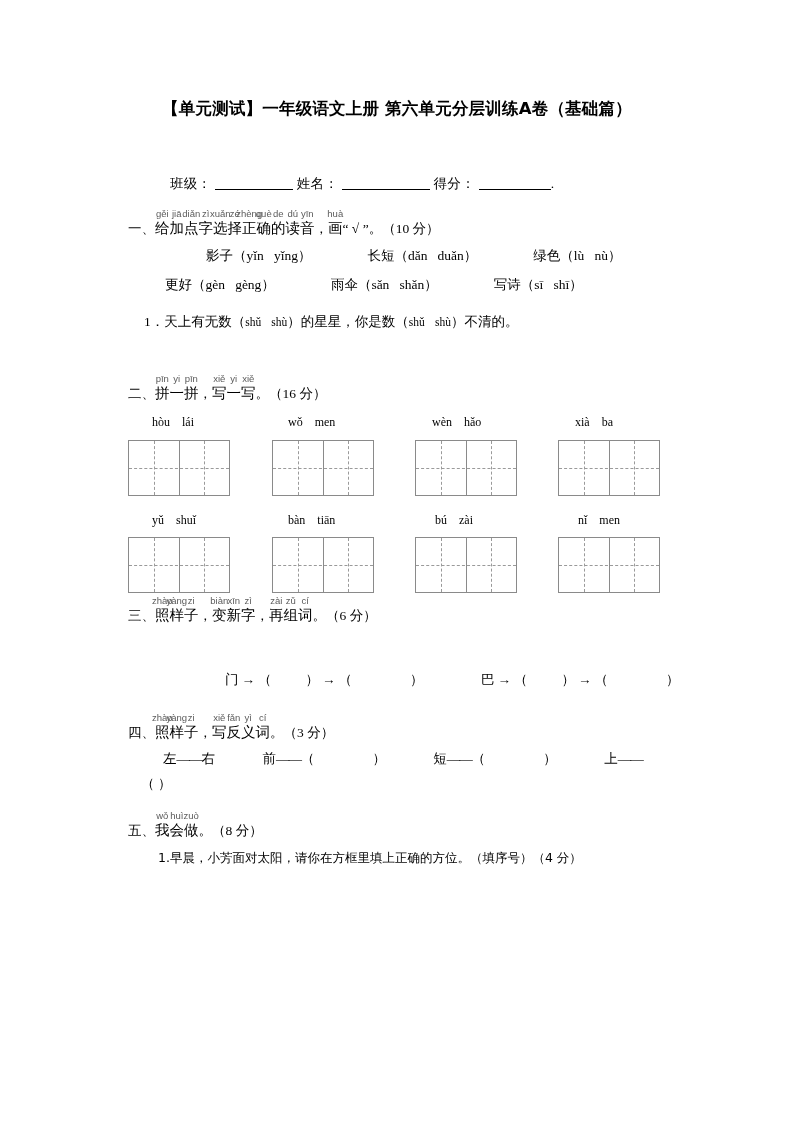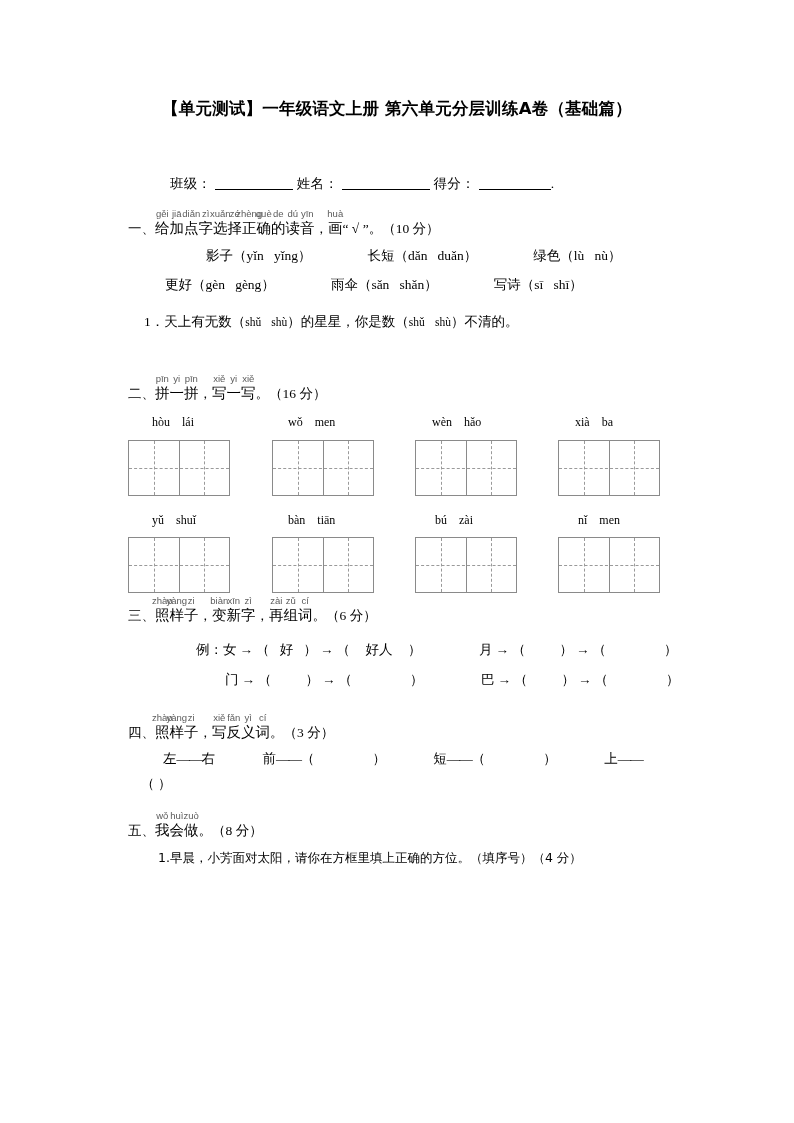--- a/index.html
+++ b/index.html
@@ -240,24 +240,20 @@
       <span class="vmid"></span>
       <span class="hdash"></span>
       <span class="vdash vd1"></span>
       <span class="vdash vd2"></span>
     </div>
 
   <div class="blk ruby-line" style="left:128px; top:597px;">
     <span class="sec-no">三、</span><span class="rb"><span class="py">zhào</span><span class="hz">照</span></span><span class="rb"><span class="py">yàng</span><span class="hz">样</span></span><span class="rb"><span class="py">zi</span><span class="hz">子</span></span><span class="plain">，</span><span class="rb"><span class="py">biàn</span><span class="hz">变</span></span><span class="rb"><span class="py">xīn</span><span class="hz">新</span></span><span class="rb"><span class="py">zì</span><span class="hz">字</span></span><span class="plain">，</span><span class="rb"><span class="py">zài</span><span class="hz">再</span></span><span class="rb"><span class="py">zǔ</span><span class="hz">组</span></span><span class="rb"><span class="py">cí</span><span class="hz">词</span></span><span class="plain">。（6 分）</span>
   </div>
 
-  <div class="ex-row" style="left:196px; top:641px;">
-    <span>例：</span><span>女</span><span class="arrow">→</span>（<span class="paren-sm">好</span>）<span class="arrow">→</span>（<span class="paren-lg">好人</span>）
-    <span style="display:inline-block;width:54px;"></span><span>月</span><span class="arrow">→</span>（<span class="paren-sm"></span>）<span class="arrow">→</span>（<span class="paren-lg"></span>）
-  </div>
 
   <div class="ex-row" style="left:225px; top:671px;">
     <span>门</span><span class="arrow">→</span>（<span class="paren-sm"></span>）<span class="arrow">→</span>（<span class="paren-lg"></span>）
     <span style="display:inline-block;width:54px;"></span><span>巴</span><span class="arrow">→</span>（<span class="paren-sm"></span>）<span class="arrow">→</span>（<span class="paren-lg"></span>）
   </div>
 
   <div class="blk ruby-line" style="left:128px; top:714px;">
     <span class="sec-no">四、</span><span class="rb"><span class="py">zhào</span><span class="hz">照</span></span><span class="rb"><span class="py">yàng</span><span class="hz">样</span></span><span class="rb"><span class="py">zi</span><span class="hz">子</span></span><span class="plain">，</span><span class="rb"><span class="py">xiě</span><span class="hz">写</span></span><span class="rb"><span class="py">fǎn</span><span class="hz">反</span></span><span class="rb"><span class="py">yì</span><span class="hz">义</span></span><span class="rb"><span class="py">cí</span><span class="hz">词</span></span><span class="plain">。（3 分）</span>
   </div>
 

